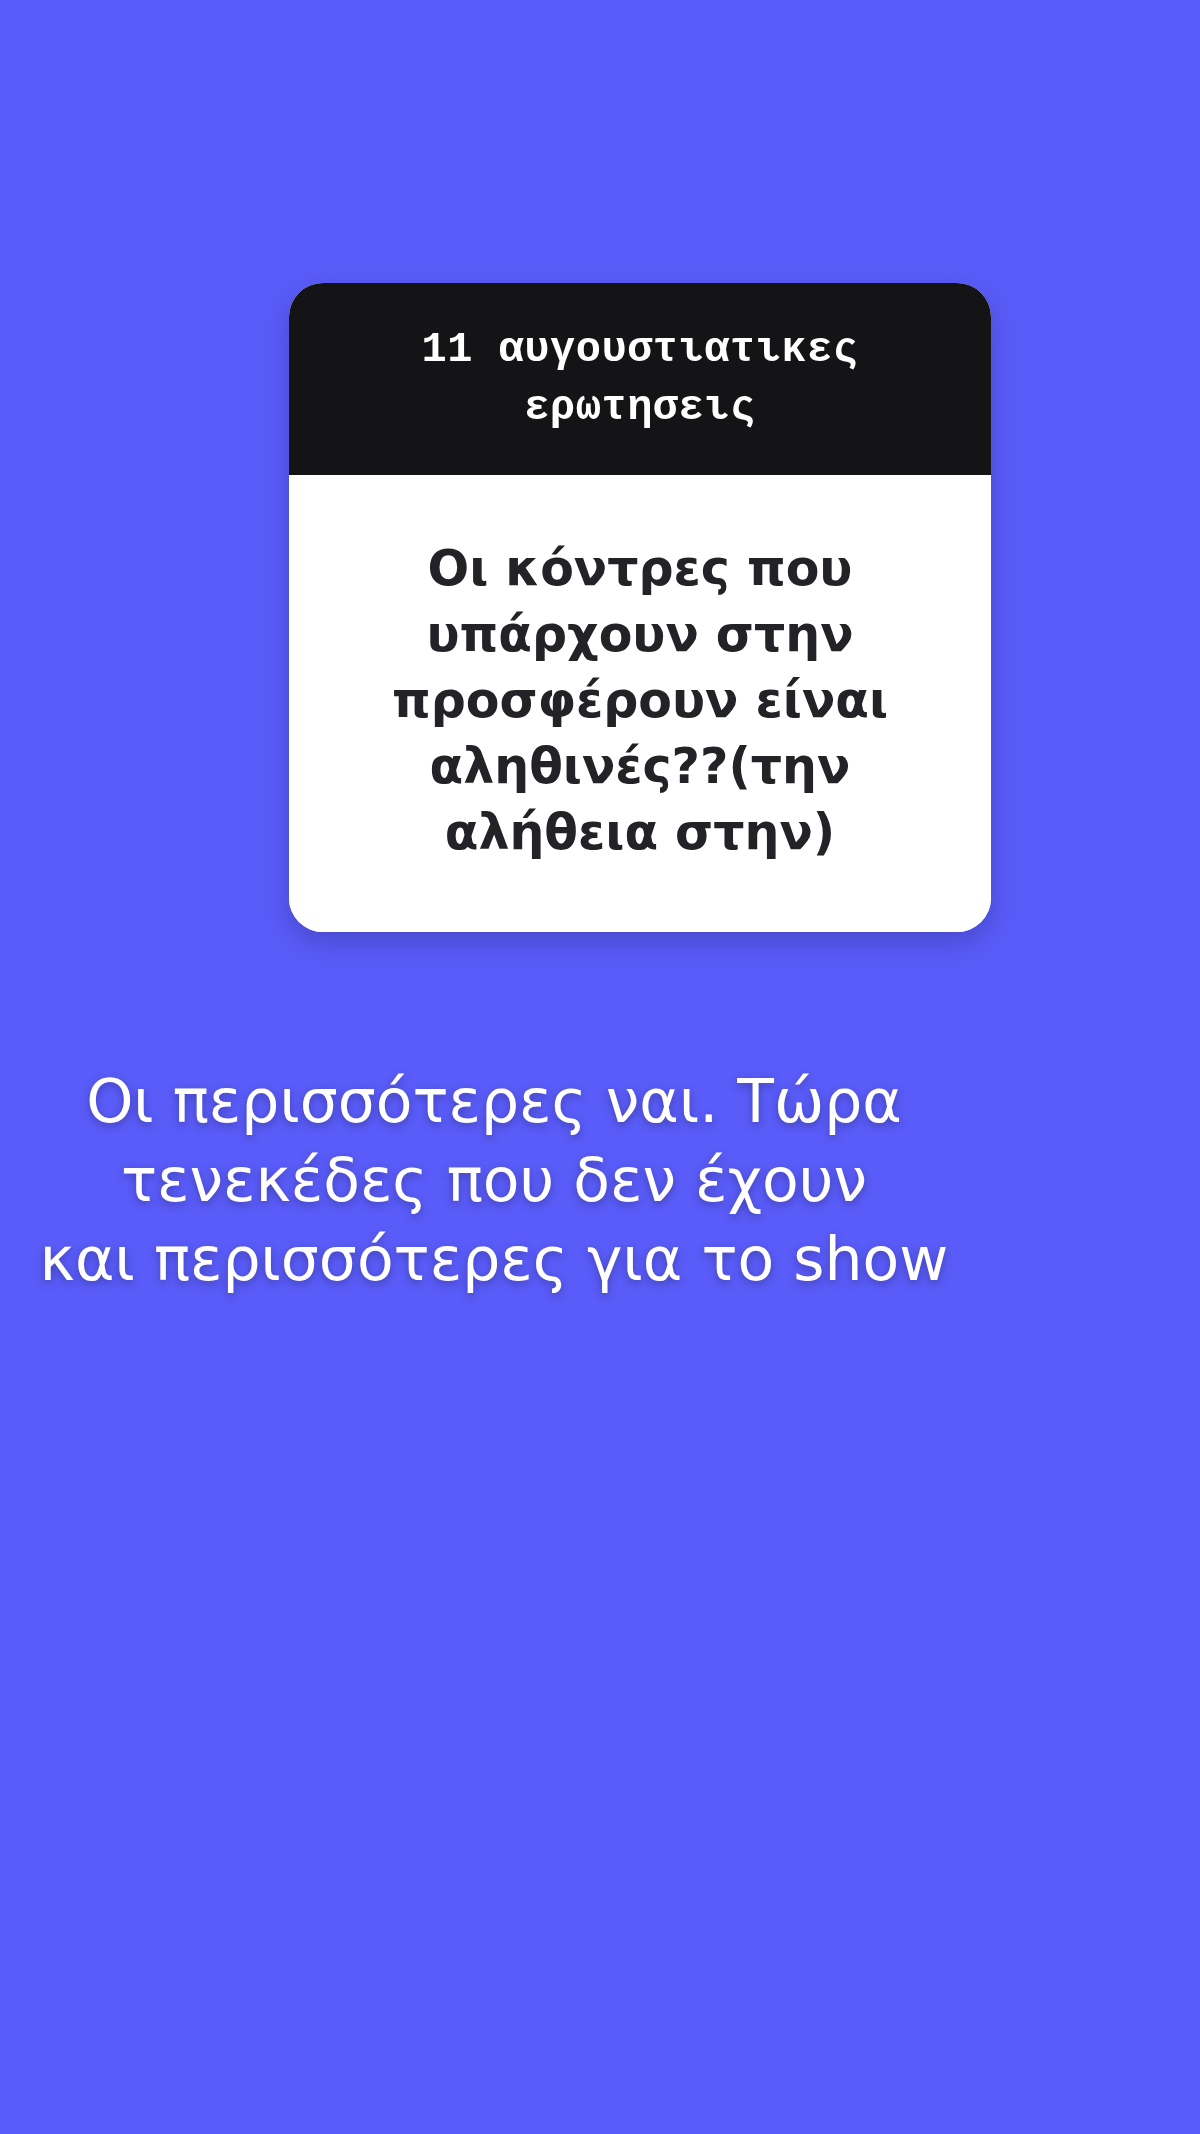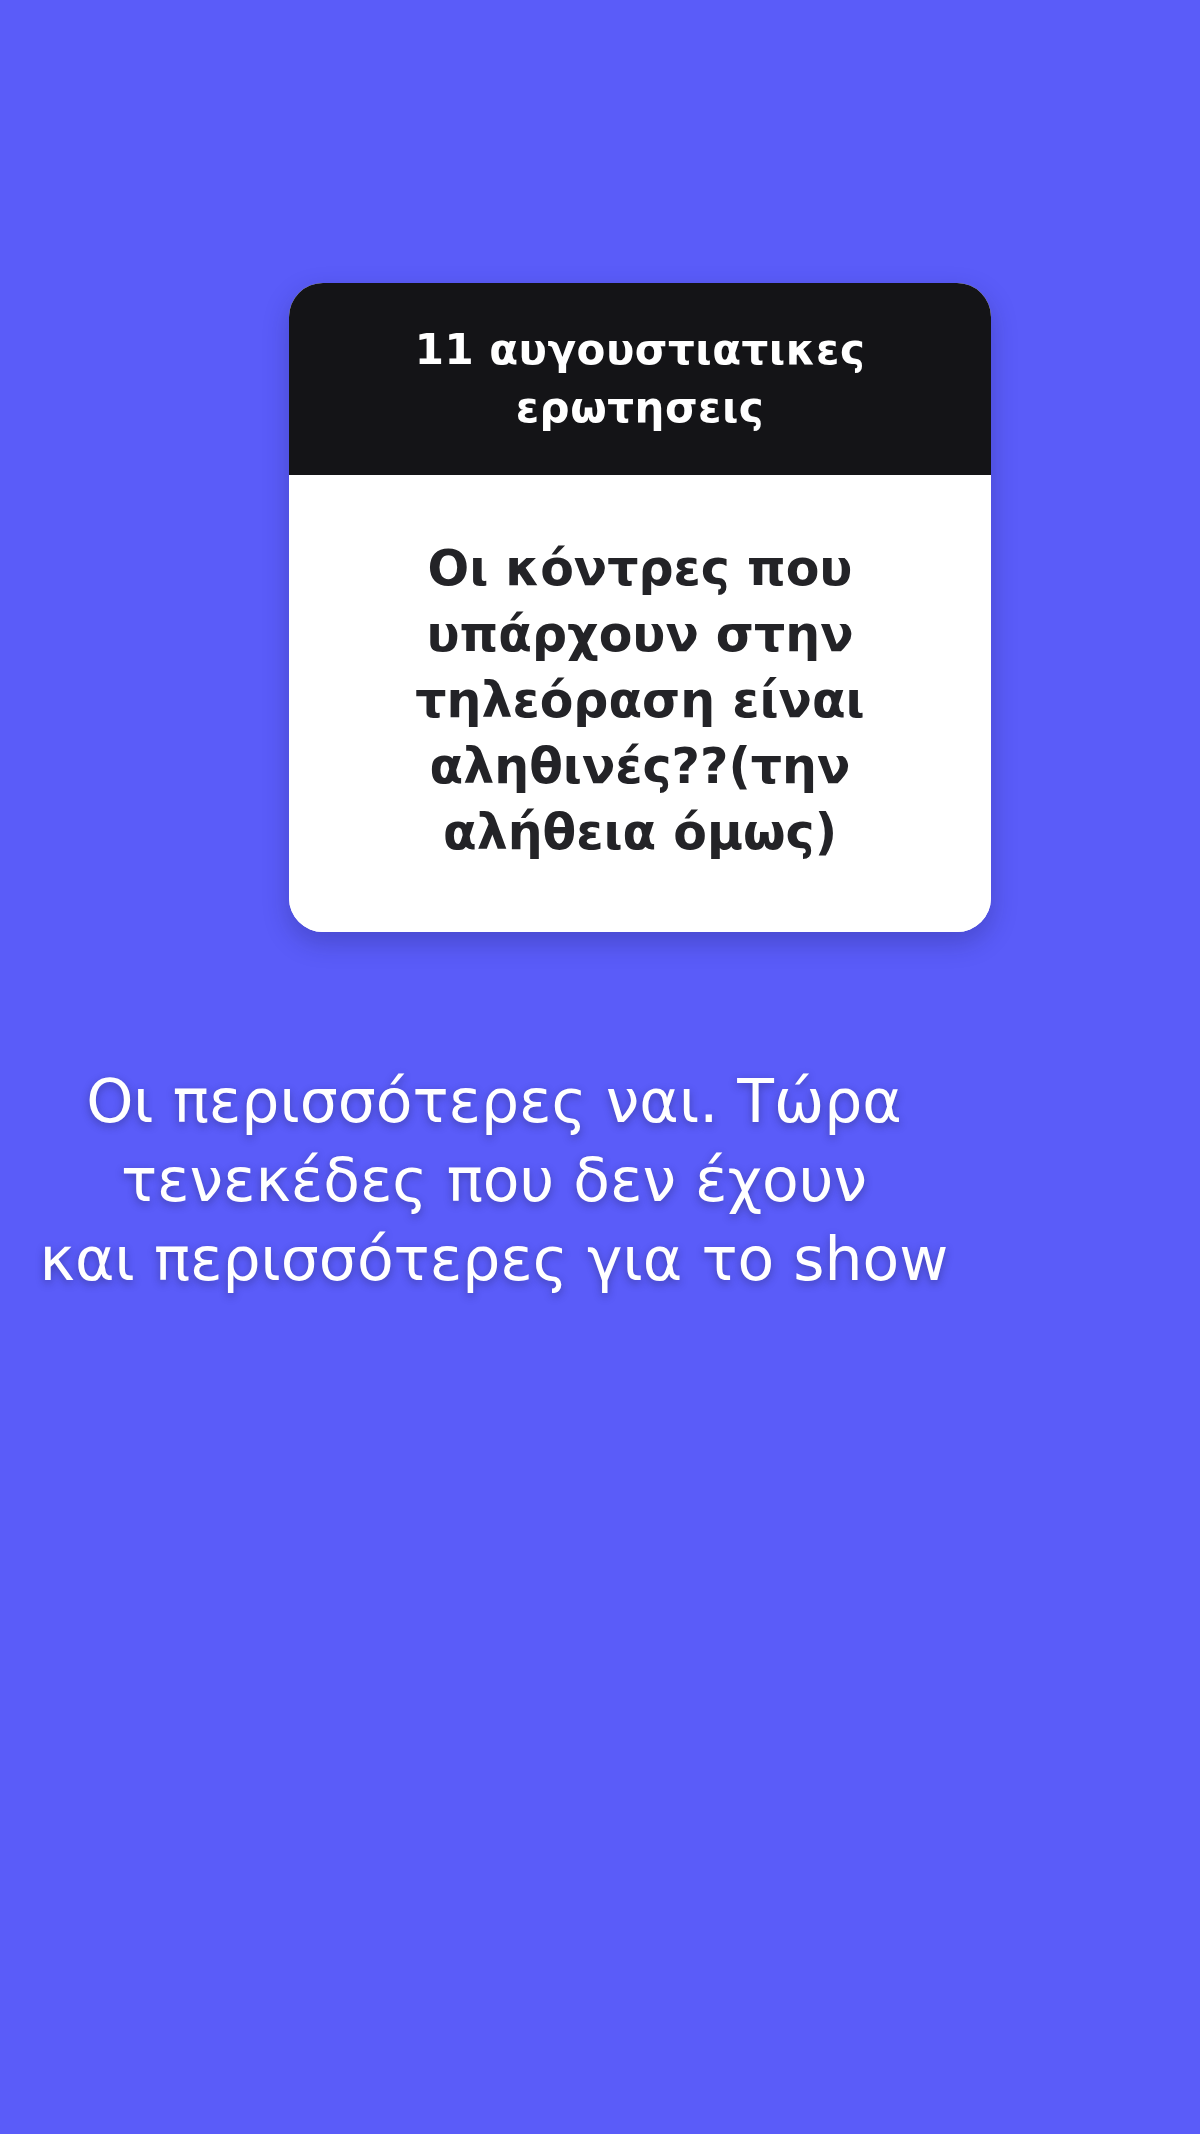--- a/index.html
+++ b/index.html
@@ -39,20 +39,21 @@
     color: #FFFFFF;
     display: flex;
     flex-direction: column;
     align-items: center;
     justify-content: center;
     text-align: center;
     font-size: 42px;
     font-weight: 600;
     line-height: 58px;
     letter-spacing: 0.5px;
+    font-family: Liberation Mono, monospace;
   }
   .sticker-body {
     flex: 1 1 auto;
     background: #FFFFFF;
     color: #232327;
     display: flex;
     flex-direction: column;
     align-items: center;
     justify-content: center;
     text-align: left;
@@ -83,23 +84,23 @@
 <div class="story-canvas">
 
   <div class="question-sticker">
     <div class="sticker-header">
       <div class="text-line">11 αυγουστιατικες</div>
       <div class="text-line">ερωτησεις</div>
     </div>
     <div class="sticker-body">
       <div class="text-line">Οι κόντρες που</div>
       <div class="text-line">υπάρχουν στην</div>
-      <div class="text-line">τηλεόραση είναι</div>
+      <div class="text-line">προσφέρουν είναι</div>
       <div class="text-line">αληθινές??(την</div>
-      <div class="text-line">αλήθεια όμως)</div>
+      <div class="text-line">αλήθεια στην)</div>
     </div>
   </div>
 
   <div class="reply-text">
     <div class="text-line">Οι περισσότερες ναι. Τώρα</div>
     <div class="text-line">τενεκέδες που δεν έχουν</div>
     <div class="text-line">και περισσότερες για το show</div>
   </div>
 
 </div>

